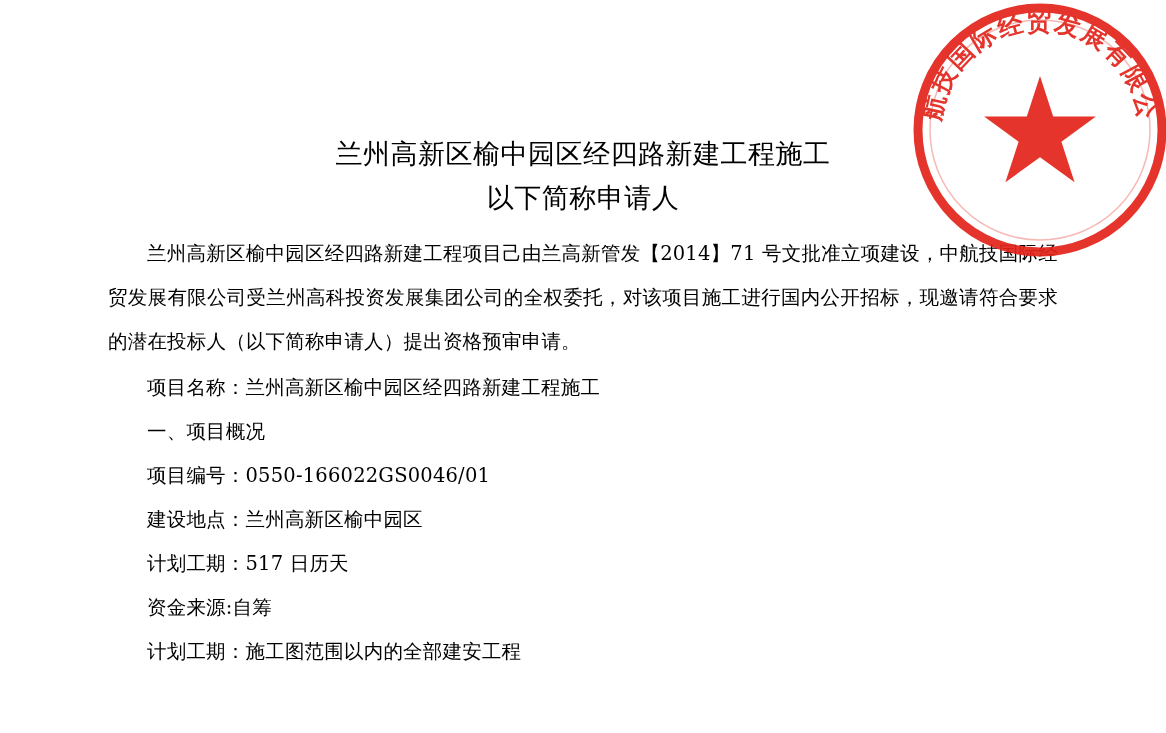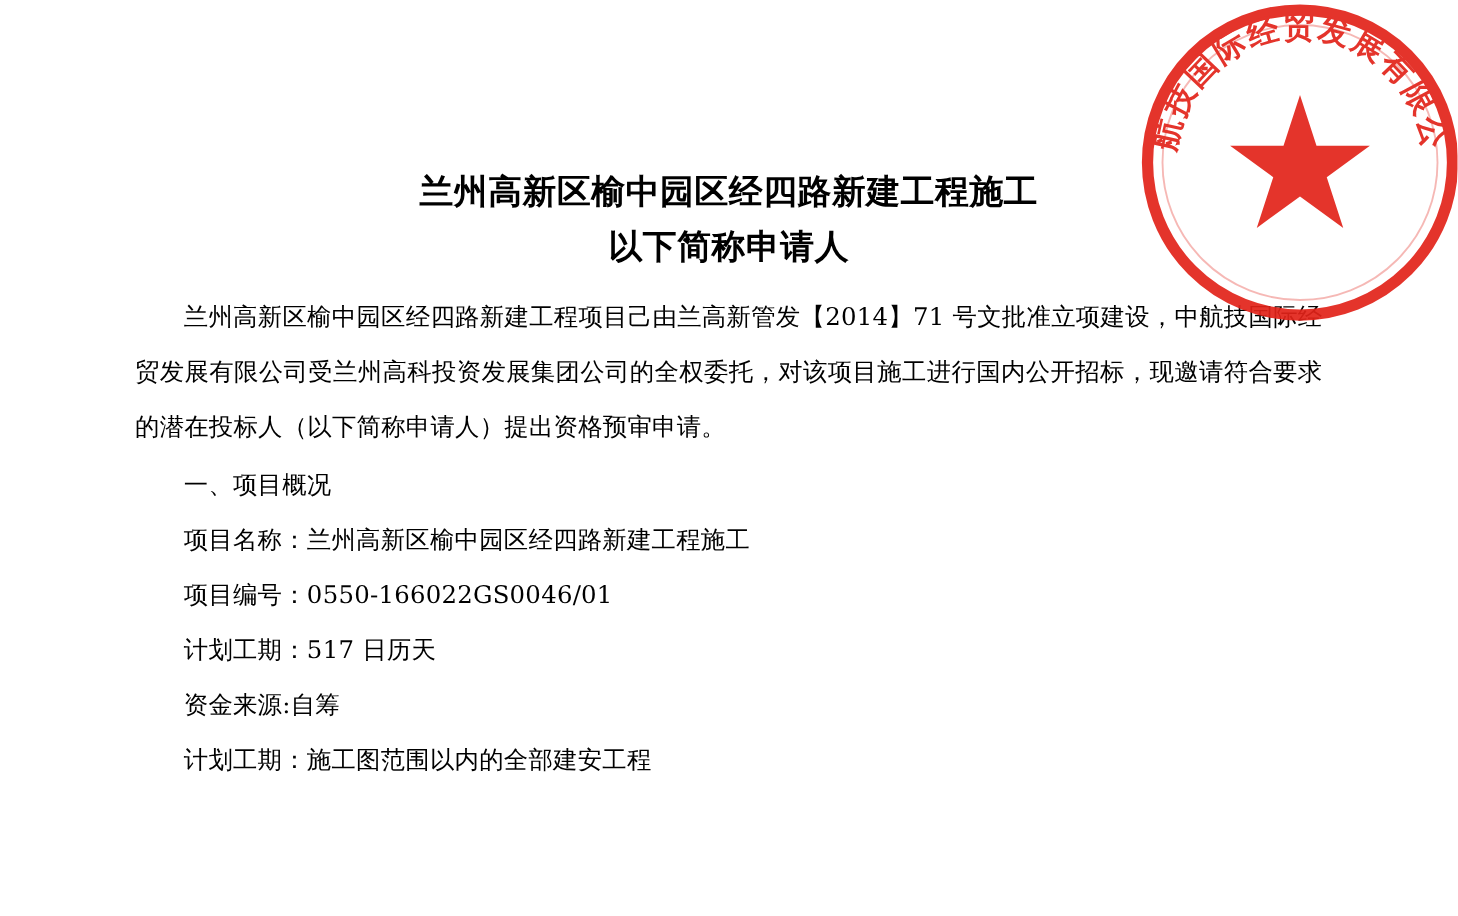--- a/index.html
+++ b/index.html
@@ -44,21 +44,21 @@
 
   .title-block {
     position: absolute;
     top: 132px;
     left: 0;
     width: 1166px;
     text-align: center;
   }
   .title-line {
     font-family: "DejaVu Sans", "Liberation Sans", sans-serif;
-    font-weight: bold;
+    font-weight: normal;
     font-size: 27px;
     line-height: 44px;
     letter-spacing: 0.5px;
     color: #000;
   }
 
   .content {
     position: absolute;
     top: 232px;
     left: 108px;
@@ -95,24 +95,25 @@
     <div class="title-line">兰州高新区榆中园区经四路新建工程施工</div>
     <div class="title-line">以下简称申请人</div>
   </div>
 
   <div class="content">
 
     <p class="para">兰州高新区榆中园区经四路新建工程项目己由兰高新管发【2014】71 号文批准立项建设，中航技国际经贸发展有限公司受兰州高科投资发展集团公司的全权委托，对该项目施工进行国内公开招标，现邀请符合要求的潜在投标人（以下简称申请人）提出资格预审申请。</p>
 
     <div class="spacer-sm"></div>
 
+    <p class="line">项目名称：兰州高新区榆中园区经四路新建工程施工</p>
+
     <p class="line">一、项目概况</p>
-
-    <p class="line">项目名称：兰州高新区榆中园区经四路新建工程施工</p>
     <p class="line">项目编号：0550-166022GS0046/01</p>
+    <p class="line">建设地点：兰州高新区榆中园区</p>
     <p class="line">计划工期：517 日历天</p>
     <p class="line">资金来源:自筹</p>
     <p class="line">计划工期：施工图范围以内的全部建安工程</p>
 
   </div>
 </div>
 
 <div class="seal">
   <svg viewBox="0 0 280 280" xmlns="http://www.w3.org/2000/svg" aria-hidden="true">
     <defs>

